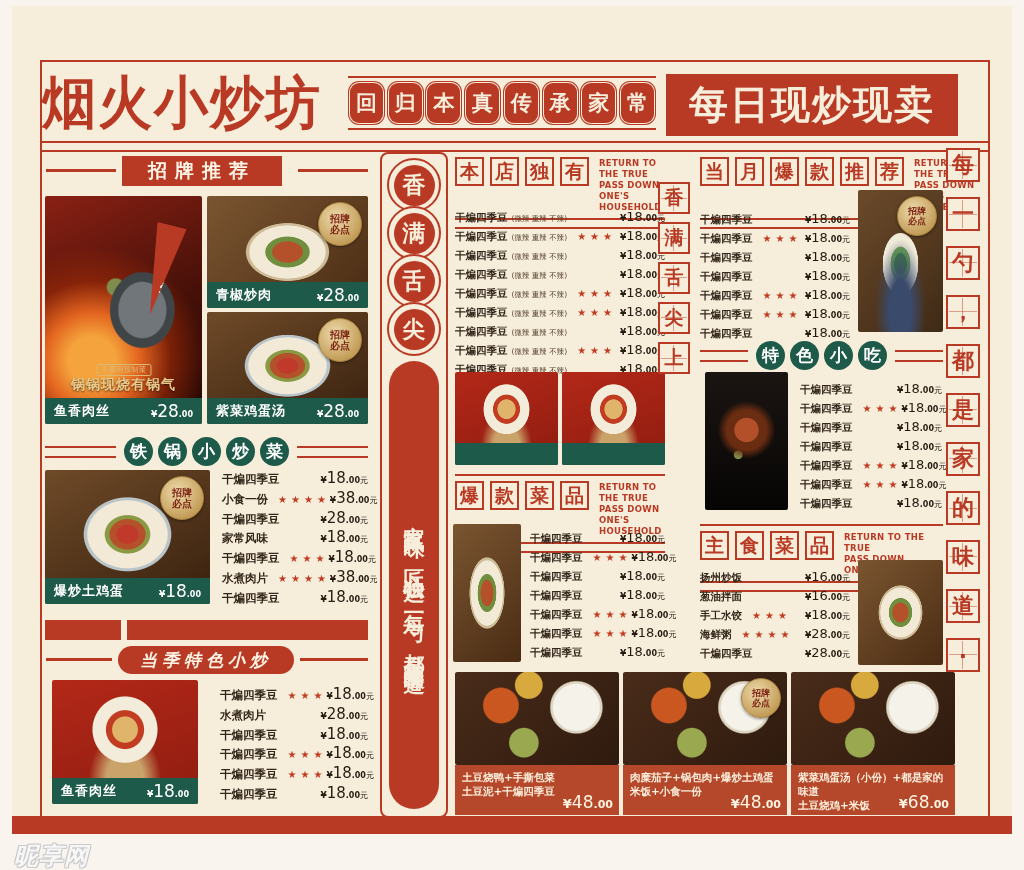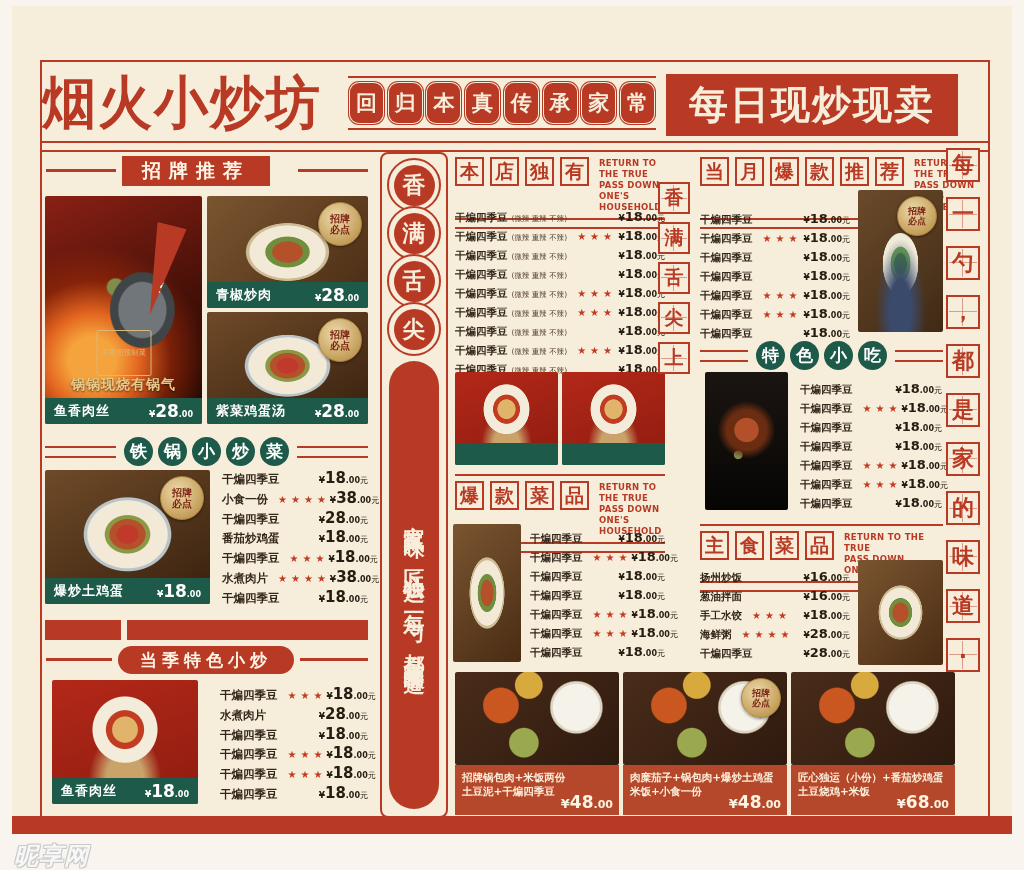--- a/index.html
+++ b/index.html
@@ -52,21 +52,21 @@
   .bh-bot{height:7px;border-top:2px solid var(--red);border-bottom:2px solid var(--red);margin-top:5px;}
 
   
   .mlist{position:absolute;display:flex;flex-direction:column;justify-content:space-between;}
   .mi{display:flex;align-items:baseline;white-space:nowrap;}
   .mi .nm{font-weight:bold;font-size:11.5px;color:var(--ink);}
   .mi .note{font-size:7.5px;color:#5a4633;margin-left:4px;}
   .mi .stars{color:#c23a20;font-size:10px;letter-spacing:4px;margin-left:10px;}
   .mi .price{margin-left:auto;color:#261c12;}
   .p-cur{font-size:9px;font-weight:bold;}
-  .p-amt{font-size:15px;font-weight:700;}
+  .p-amt{font-size:15px;font-weight:400;}
   .p-dec{font-size:8px;font-weight:bold;}
   .p-unit{font-size:8px;}
   .mlist.small .nm{font-size:10.5px;}
   .mlist.small .p-amt{font-size:13px;}
 
   
   .photo{position:absolute;overflow:hidden;border-radius:2px;background:#3a2a1c;}
   .plabel{position:absolute;left:0;right:0;bottom:0;height:26px;background:var(--green);color:#fff;
     display:flex;align-items:center;padding:0 9px;box-sizing:border-box;}
   .plabel .nm{font-size:13px;font-weight:bold;letter-spacing:1px;}
@@ -107,21 +107,21 @@
     radial-gradient(circle at 45% 14%,#d8a93c 0 11%,transparent 12%),
     radial-gradient(circle at 42% 76%,#9aa84f 0 12%,transparent 13%),
     linear-gradient(140deg,#4a2c1a,#2e1a0e);}
 
   
   .ribbon{position:absolute;right:26px;top:28px;width:30px;height:92px;background:var(--red);
     clip-path:polygon(0 0,100% 0,50% 100%);transform:rotate(14deg);
     color:var(--cream);font-size:11px;font-weight:bold;writing-mode:vertical-rl;text-orientation:upright;
     display:flex;justify-content:center;padding-top:4px;box-sizing:border-box;}
   .hero-small{position:absolute;left:50%;transform:translateX(-50%);bottom:48px;color:var(--gold);
-    border:1px solid var(--gold);font-size:7.5px;padding:17px 4px;border-radius:2px;white-space:nowrap;}
+    border:1px solid var(--gold);font-size:7.5px;padding:0 4px;border-radius:2px;white-space:nowrap;}
   .hero-big{position:absolute;left:50%;transform:translateX(-50%);bottom:30px;color:#e7c98b;
     font-size:14px;font-weight:900;letter-spacing:1px;white-space:nowrap;text-shadow:0 1px 2px rgba(0,0,0,.6);}
 
   
   .midstrip{position:absolute;left:380px;top:152px;width:68px;height:666px;border:2px solid var(--red);
     border-radius:8px;box-sizing:border-box;display:flex;flex-direction:column;align-items:center;padding:7px 0;background:var(--cream);}
   .ms-ring{width:50px;height:50px;border:2px solid var(--red);border-radius:50%;
     display:flex;align-items:center;justify-content:center;margin:-3px 0;background:var(--cream);}
   .ms-c{width:41px;height:41px;border-radius:50%;background:var(--red);color:var(--cream);
     font-size:23px;font-weight:900;display:flex;align-items:center;justify-content:center;}
@@ -180,21 +180,21 @@
       <span class="lantern">归</span>
       <span class="lantern">本</span>
       <span class="lantern">真</span>
       <span class="lantern">传</span>
       <span class="lantern">承</span>
       <span class="lantern">家</span>
       <span class="lantern">常</span>
     </div>
   <div class="daily">每日现炒现卖</div>
 
-  <div class="banner" style="left:122px;top:156px;width:148px;height:30px;font-size:19px;">招牌推荐</div>
+  <div class="banner" style="left:122px;top:156px;width:160px;height:30px;font-size:19px;">招牌推荐</div>
   <div class="side-line" style="left:46px;top:169px;width:70px;"></div>
   <div class="side-line" style="left:298px;top:169px;width:70px;"></div>
 
   <div class="photo ph-fire" style="left:45px;top:196px;width:157px;height:228px;">
     <div class="ribbon">大火爆炒</div>
     <div class="hero-small">不要用预制菜</div>
     <div class="hero-big">锅锅现烧有锅气</div>
     <div class="plabel">
       <span class="nm">鱼香肉丝</span>
       <span class="pr"><span class="p-cur">¥</span><span class="p-amt">28</span><span class="p-dec">.00</span></span>
@@ -258,21 +258,21 @@
         <span class="price"><span class="p-cur">¥</span><span class="p-amt">38</span><span class="p-dec">.00</span><span class="p-unit">元</span></span>
       </div>
 
       <div class="mi">
         <span class="nm">干煸四季豆</span>
 
         <span class="price"><span class="p-cur">¥</span><span class="p-amt">28</span><span class="p-dec">.00</span><span class="p-unit">元</span></span>
       </div>
 
       <div class="mi">
-        <span class="nm">番茄炒鸡蛋</span>
+        <span class="nm">家常风味</span>
 
         <span class="price"><span class="p-cur">¥</span><span class="p-amt">18</span><span class="p-dec">.00</span><span class="p-unit">元</span></span>
       </div>
 
       <div class="mi">
         <span class="nm">干煸四季豆</span>
         <span class="stars">★★★</span>
         <span class="price"><span class="p-cur">¥</span><span class="p-amt">18</span><span class="p-dec">.00</span><span class="p-unit">元</span></span>
       </div>
 
@@ -284,21 +284,21 @@
 
       <div class="mi">
         <span class="nm">干煸四季豆</span>
 
         <span class="price"><span class="p-cur">¥</span><span class="p-amt">18</span><span class="p-dec">.00</span><span class="p-unit">元</span></span>
       </div>
     </div>
 
   <div class="redbar" style="left:45px;top:620px;width:76px;height:20px;"></div>
   <div class="redbar" style="left:127px;top:620px;width:241px;height:20px;"></div>
-  <div class="banner" style="left:118px;top:646px;width:176px;height:28px;font-size:17px;border-radius:14px;letter-spacing:5px;">当季特色小炒</div>
+  <div class="banner" style="left:118px;top:646px;width:176px;height:28px;font-size:17px;border-radius:14px;letter-spacing:5px;font-style:italic;">当季特色小炒</div>
   <div class="side-line" style="left:46px;top:658px;width:66px;"></div>
   <div class="side-line" style="left:300px;top:658px;width:68px;"></div>
 
   <div class="photo ph-red" style="left:52px;top:680px;width:146px;height:124px;">
     <div class="plabel">
       <span class="nm">鱼香肉丝</span>
       <span class="pr"><span class="p-cur">¥</span><span class="p-amt">18</span><span class="p-dec">.00</span></span>
     </div>
   </div>
   <div class="mlist" style="left:220px;top:684px;width:148px;height:118px;">
@@ -753,21 +753,21 @@
       </div>
     </div>
 
   <div class="combo-row">
 
       <div class="combo">
         <div class="cphoto photo ph-combo">
           
         </div>
         <div class="ccap">
-          <div>招牌锅包肉+米饭两份</div>
+          <div>土豆烧鸭+手撕包菜</div>
           <div>土豆泥+干煸四季豆</div>
           <div class="cprice"><span class="p-cur">¥</span><span class="p-amt">48</span><span class="p-dec">.00</span></div>
         </div>
       </div>
 
       <div class="combo">
         <div class="cphoto photo ph-combo">
           <div class="badge" style="width:38px;height:38px;font-size:9px;line-height:10px;">
             <span>招牌</span>
             <span>必点</span>
@@ -778,21 +778,21 @@
           <div>米饭+小食一份</div>
           <div class="cprice"><span class="p-cur">¥</span><span class="p-amt">48</span><span class="p-dec">.00</span></div>
         </div>
       </div>
 
       <div class="combo">
         <div class="cphoto photo ph-combo">
           
         </div>
         <div class="ccap">
-          <div>匠心独运（小份）+番茄炒鸡蛋</div>
+          <div>紫菜鸡蛋汤（小份）+都是家的味道</div>
           <div>土豆烧鸡+米饭</div>
           <div class="cprice"><span class="p-cur">¥</span><span class="p-amt">68</span><span class="p-dec">.00</span></div>
         </div>
       </div>
     </div>
 
   <div class="bottombar"></div>
   <div class="wm">
     <span>昵享网</span>
   </div>

